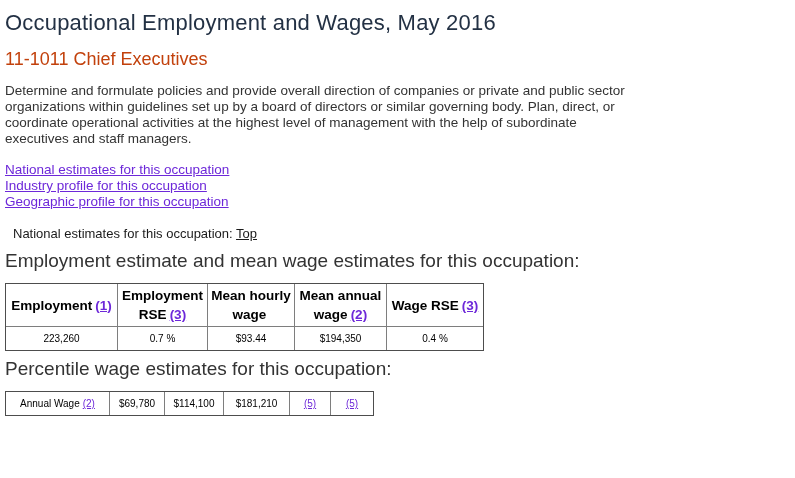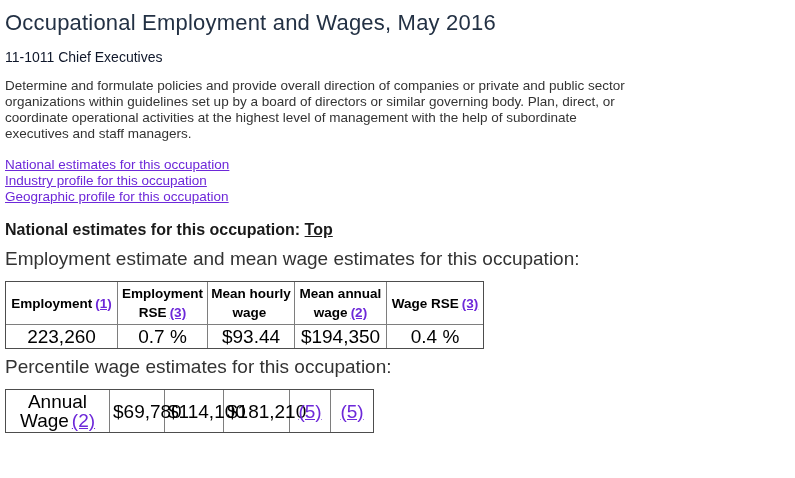--- a/index.html
+++ b/index.html
@@ -17,47 +17,47 @@
     background: #ffffff;
   }
   h1.page-title {
     font-size: 22px;
     font-weight: 400;
     color: #233144;
     margin: 4px 0 13px 0;
     letter-spacing: 0.2px;
   }
   h2.occ-title {
-    font-size: 14px;
+    font-size: 18px;
     font-weight: 400;
-    color: #0f172a;
+    color: #c2410c;
     margin: 0 0 13px 0;
   }
   p.description {
     font-size: 13.5px;
     line-height: 16px;
     color: #333333;
     margin: 0 0 15px 0;
     max-width: 792px;
   }
   a {
     color: #6d28d9;
     text-decoration: underline;
     cursor: pointer;
   }
   .nav-links a {
     display: block;
     font-size: 13.5px;
     line-height: 16px;
   }
   h3.section-heading {
-    font-size: 16px;
-    font-weight: 700;
+    font-size: 13px;
+    font-weight: 400;
     color: #1a1a1a;
-    margin: 16px 0 9px 0;
+    margin: 16px 0 9px 8px;
   }
   h3.section-heading a.top-link {
     color: #1a1a1a;
   }
   p.table-caption {
     font-size: 19px;
     color: #333333;
     margin: 0 0 11px 0;
   }
   table.data-table {
@@ -68,21 +68,21 @@
     outline-offset: -1px;
   }
   table.data-table th,
   table.data-table td {
     box-sizing: border-box;
     border: 1px solid #7e7e7e;
     text-align: center;
     vertical-align: middle;
     padding: 2px 3px;
     color: #000000;
-    font-size: 19px;
+    font-size: 10px;
     line-height: 19px;
     background: #ffffff;
   }
   table.data-table th {
     font-weight: 700;
     font-size: 13.5px;
   }
   table.data-table th a { font-weight: 700; }
   table.data-table td a { font-weight: 400; }
   #employment-table { width: 478px; }

